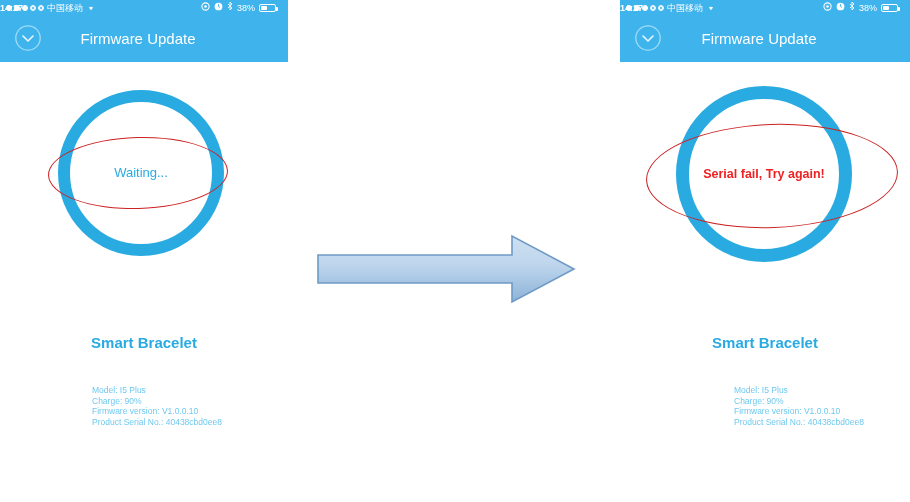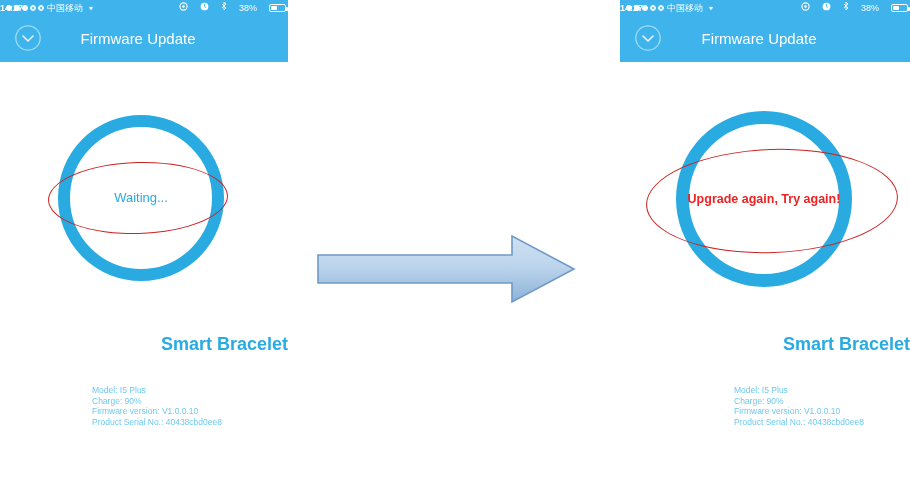--- a/index.html
+++ b/index.html
@@ -54,24 +54,24 @@
   .carrier { font-size: 9px; letter-spacing: 0; }
   .status-center {
     position: absolute;
     left: 0; right: 0; top: 0;
     text-align: left;
     font-size: 9px;
     font-weight: bold;
   }
   .status-right {
     position: absolute;
-    right: 2px; top: 0;
+    right: 12px; top: 0;
     display: flex;
     align-items: center;
-    gap: 12px;
+    gap: 4px;
     font-size: 9px;
   }
   .battery-pct { font-size: 9px; }
   .battery {
     position: relative;
     width: 17px; height: 8px;
     border: 1px solid #ffffff;
     border-radius: 2px;
     box-sizing: border-box;
   }
@@ -109,21 +109,20 @@
   .nav-back {
     position: absolute;
     left: 14px; top: 8px;
     width: 28px; height: 28px;
   }
 
   
   .ring-area {
     position: relative;
     height: 215px;
-    margin-top: 25px;
   }
   .ring {
     position: absolute;
     border-radius: 50%;
     border-style: solid;
     border-color: #29abe2;
     box-sizing: border-box;
   }
   #ring-left  { left: 58px; top: 28px;  width: 166px; height: 166px; border-width: 12px; }
   #ring-right { left: 56px; top: 24px;  width: 176px; height: 176px; border-width: 13px; }
@@ -157,23 +156,23 @@
     box-sizing: border-box;
     pointer-events: none;
   }
   #annot-left  { left: 48px; top: 75px;  width: 180px; height: 72px; transform: rotate(-1.5deg); }
   #annot-right { left: 26px; top: 62px;  width: 252px; height: 104px; transform: rotate(-2deg); border-width: 1.8px; }
 
   
   .device-title {
     position: absolute;
     left: 0; right: 0;
-    text-align: right;
+    text-align: center;
     color: #29abe2;
-    font-size: 18px;
+    font-size: 15px;
     font-weight: bold;
   }
   #title-left  { top: 334px; }
   #title-right { top: 334px; }
 
   .info-block {
     position: absolute;
     color: #6fc9ef;
     font-size: 8.5px;
     line-height: 10.5px;
@@ -327,21 +326,21 @@
       <svg width="28" height="28" viewBox="0 0 28 28" aria-hidden="true">
         <circle cx="14" cy="14" r="12.2" fill="none" stroke="#9fdcf6" stroke-width="1.3"></circle>
         <path d="M9 12 L14 17 L19 12" fill="none" stroke="#eaf7fe" stroke-width="1.6" stroke-linecap="round" stroke-linejoin="round"></path>
       </svg>
     </div>
     <div class="nav-title">Firmware Update</div>
   </div>
 
   <div class="ring-area">
     <div class="ring" id="ring-right"></div>
-    <div class="ring-label" id="fail-text">Upgrade again, Try again!</div>
+    <div class="ring-label" id="fail-text">Serial fail, Try again!</div>
     <div class="annot-ellipse" id="annot-right"></div>
   </div>
 
   <div class="device-title" id="title-right">Smart Bracelet</div>
 
   <div class="info-block" id="info-right">
     <div>Model: I5 Plus</div>
     <div>Charge: 90%</div>
     <div>Firmware version: V1.0.0.10</div>
     <div>Product Serial No.: 40438cbd0ee8</div>

